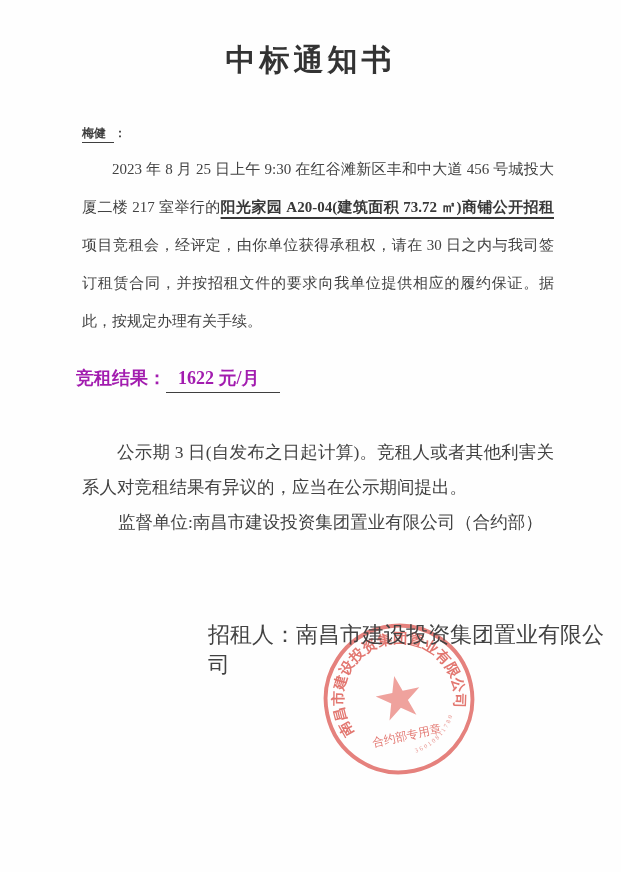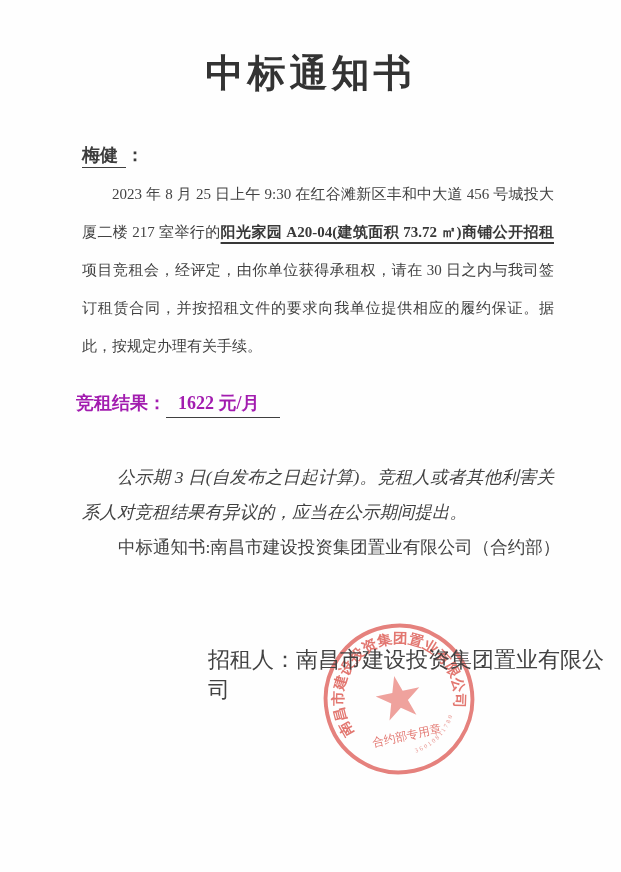--- a/index.html
+++ b/index.html
@@ -5,29 +5,29 @@
   html,body { margin:0; padding:0; background:#ffffff; }
   .page {
     position:relative;
     width:621px; height:872px;
     background:#fefefe;
     overflow:hidden;
     font-family:"Liberation Serif","DejaVu Serif",serif;
     color:#424242;
   }
   .title {
-    margin:8px; padding-top:40px;
+    margin:0; padding-top:40px;
     text-align:center;
-    font-size:38px; font-weight:700;
+    font-size:30px; font-weight:700;
     letter-spacing:4px;
     color:#333333;
   }
   .salutation {
     margin:44px 4px 0 82px;
-    font-size:18px; font-weight:700;
+    font-size:12px; font-weight:700;
     color:#3c3c3c;
   }
   .salutation .name {
     border-bottom:1.6px solid #3f3f3f;
     padding:0 8px 2px 0;
   }
   .body-para {
     width:472px;
     margin:8px 0 0 82px;
     font-size:15px;
@@ -52,21 +52,20 @@
     padding:0 20px 2px 12px;
     font-weight:700;
   }
   .notice-para {
     width:472px;
     margin:42px 0 0 82px;
     font-size:17.5px;
     line-height:35px;
     text-align:justify;
     text-indent:2em;
-    font-style:italic;
   }
   .info-line {
     margin:0 0 0 118px;
     font-size:17.5px;
     line-height:35px;
   }
   .signer-line {
     margin:80px 0 0 208px;
     font-size:22px;
     position:relative; z-index:2;
@@ -99,21 +98,21 @@
   </div>
 
   <p class="body-para"><span>2023 年 8 月 25 日上午 9:30 在红谷滩新区丰和中大道 456 号城投大厦二楼 217 室举行的</span><span class="seg-bold seg-underline">阳光家园 A20-04(建筑面积 73.72 ㎡)商铺公开招租</span><span>项目竞租会，经评定，由你单位获得承租权，请在 30 日之内与我司签订租赁合同，并按招租文件的要求向我单位提供相应的履约保证。据此，按规定办理有关手续。</span></p>
 
   <div class="result-line">
     <span>竞租结果：</span><span class="result-value">1622 元/月</span>
   </div>
 
   <p class="notice-para">公示期 3 日(自发布之日起计算)。竞租人或者其他利害关系人对竞租结果有异议的，应当在公示期间提出。</p>
 
-  <div class="info-line">中标通知书:南昌市建设投资集团置业有限公司（合约部）</div>
+  <div class="info-line">监督单位:南昌市建设投资集团置业有限公司（合约部）</div>
 
   <div class="signer-line">
     <span>招租人：</span><span>南昌市建设投资集团置业有限公司</span>
   </div>
 
 
   <div class="stamp">
     <svg viewBox="0 0 200 200">
       <circle cx="100" cy="100" r="94" fill="none" stroke="#e0625b" stroke-width="5" opacity="0.9"></circle>
       <path id="sealArcTop" d="M 34.75 130.43 A 72 72 0 1 1 165.25 130.43" fill="none"></path>

